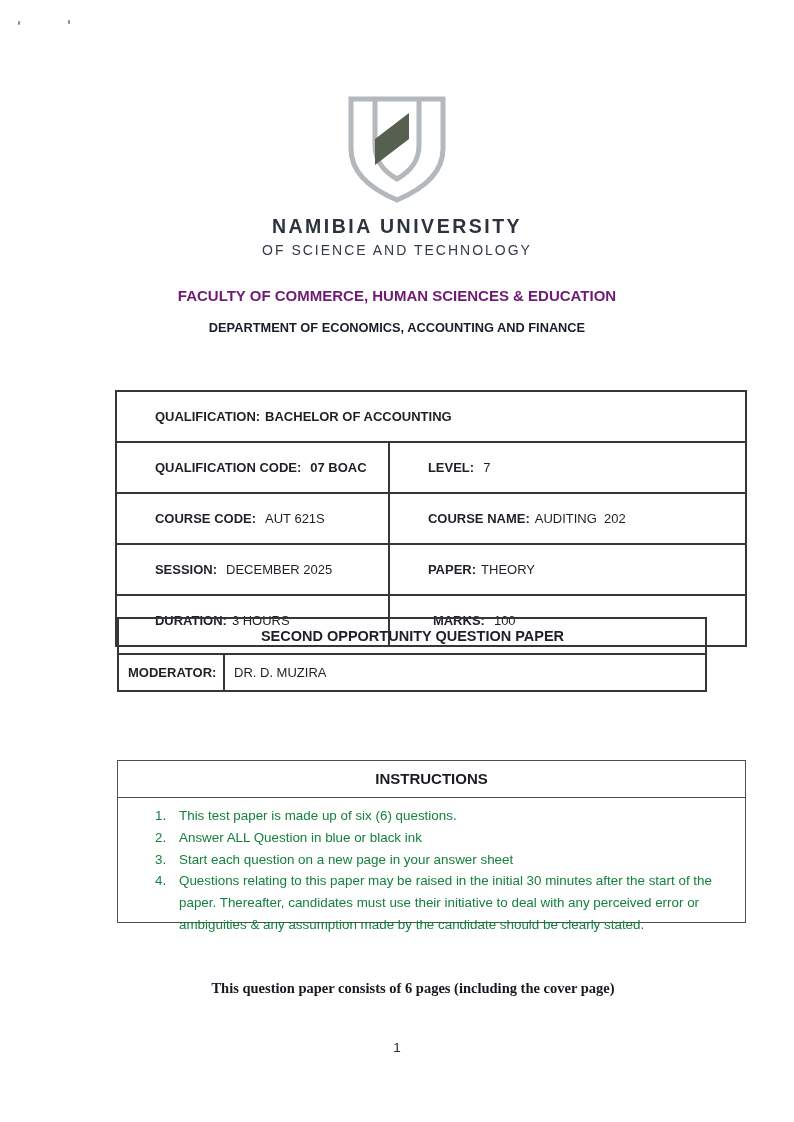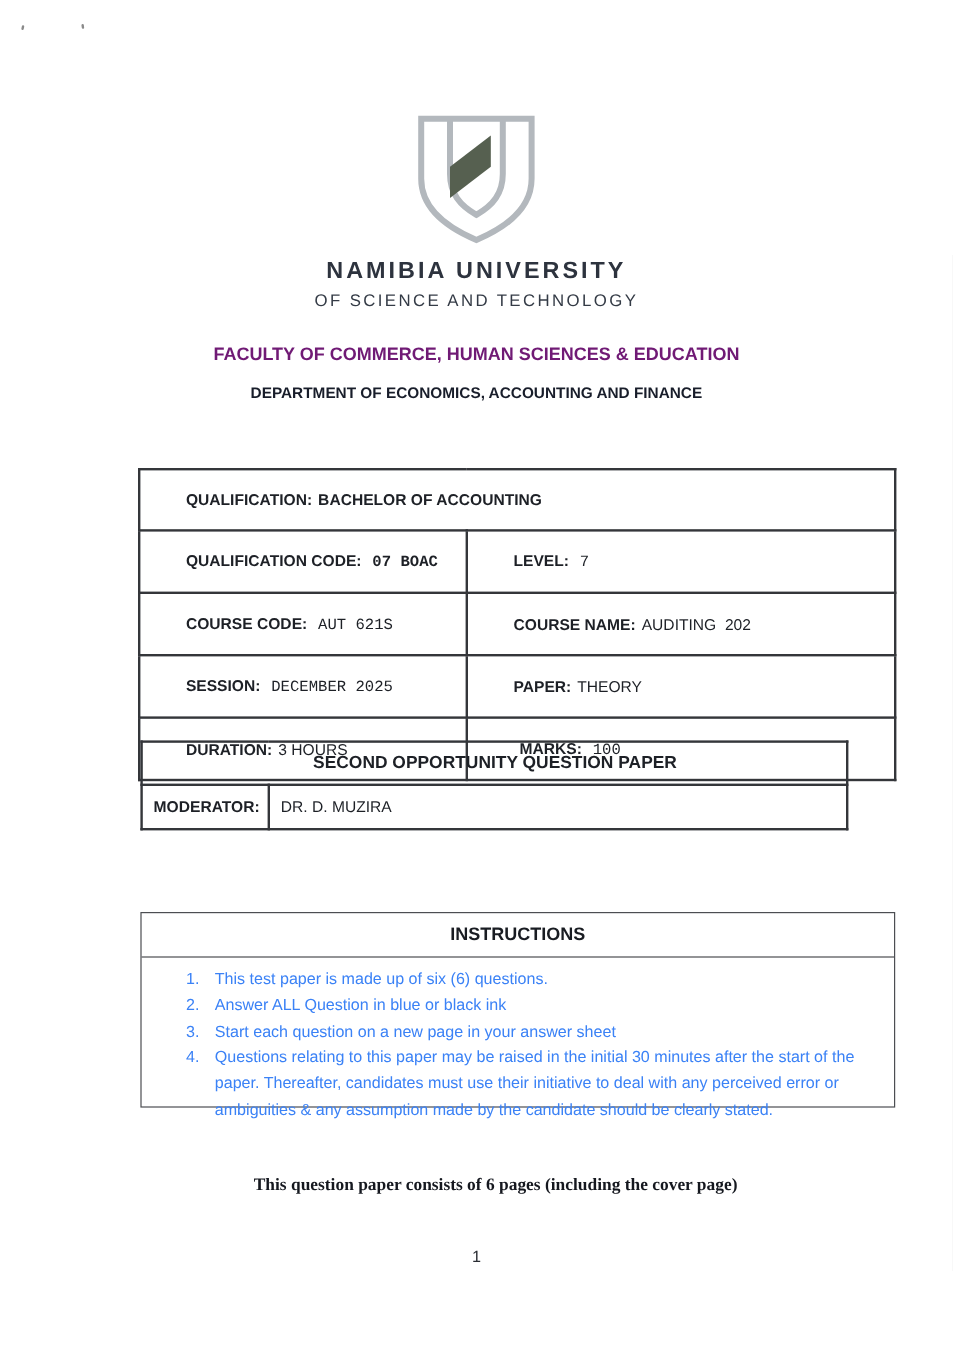--- a/index.html
+++ b/index.html
@@ -44,21 +44,21 @@
     border:2px solid #34363a;
     vertical-align:middle;
     padding:2px 8px 2px 9px;
     font-size:13px;
     white-space:pre-wrap;
   }
   .lbl { font-weight:bold; }
   .val { font-weight:normal; }
   .val.bold { font-weight:bold; }
   .g1 { margin-left:5px; }
-  .g2 { margin-left:9px;font-family:Liberation Mono, monospace; }
+  .g2 { margin-left:9px; }
   .g3 { margin-left:5px; }
 
   .course-table { position:absolute; top:390px; left:115px; width:632px; }
   .course-table col.c1 { width:273px; }
   .r1 td { height:34px; }
   .r2 td { height:35px; }
   .r3 td { height:34px; }
   .r4 td { height:47px; }
   .r5 td { height:43px; }
 
@@ -78,21 +78,21 @@
     text-align:center; font-size:15px; font-weight:bold;
     padding-top:9px; color:#191c22;
   }
   .instructions ol {
     list-style:none; counter-reset:item;
     margin-top:7px; padding-left:61px; padding-right:10px;
   }
   .instructions li {
     counter-increment:item;
     position:relative;
-    font-size:13.4px; line-height:21.8px; color:#3b82f6;
+    font-size:13.4px; line-height:21.8px; color:#15803d;
   }
   .instructions li::before {
     content:counter(item) ".";
     position:absolute; left:-24px;
   }
 
   .footer-note {
     position:absolute; top:980px; left:16px; width:100%;
     text-align:center;
     font-family:"Liberation Serif", serif;

